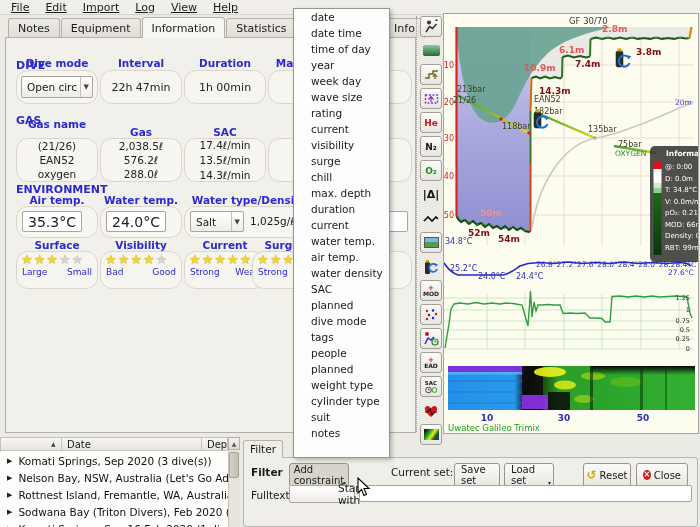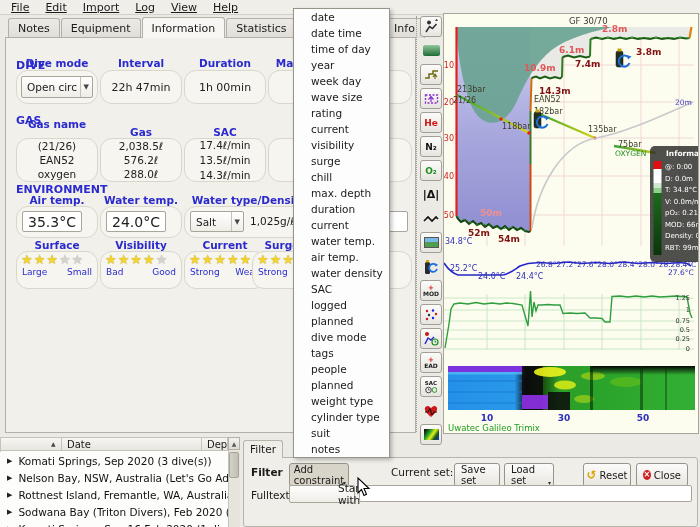--- a/index.html
+++ b/index.html
@@ -584,21 +584,20 @@
     <div class="mi">visibility</div>
     <div class="mi">surge</div>
     <div class="mi">chill</div>
     <div class="mi">max. depth</div>
     <div class="mi">duration</div>
     <div class="mi">current</div>
     <div class="mi">water temp.</div>
     <div class="mi">air temp.</div>
     <div class="mi">water density</div>
     <div class="mi">SAC</div>
-    <div class="mi">logged</div>
     <div class="mi">planned</div>
     <div class="mi">dive mode</div>
     <div class="mi">tags</div>
     <div class="mi">people</div>
     <div class="mi">planned</div>
     <div class="mi">weight type</div>
     <div class="mi">cylinder type</div>
     <div class="mi">suit</div>
     <div class="mi">notes</div>
   </div>

